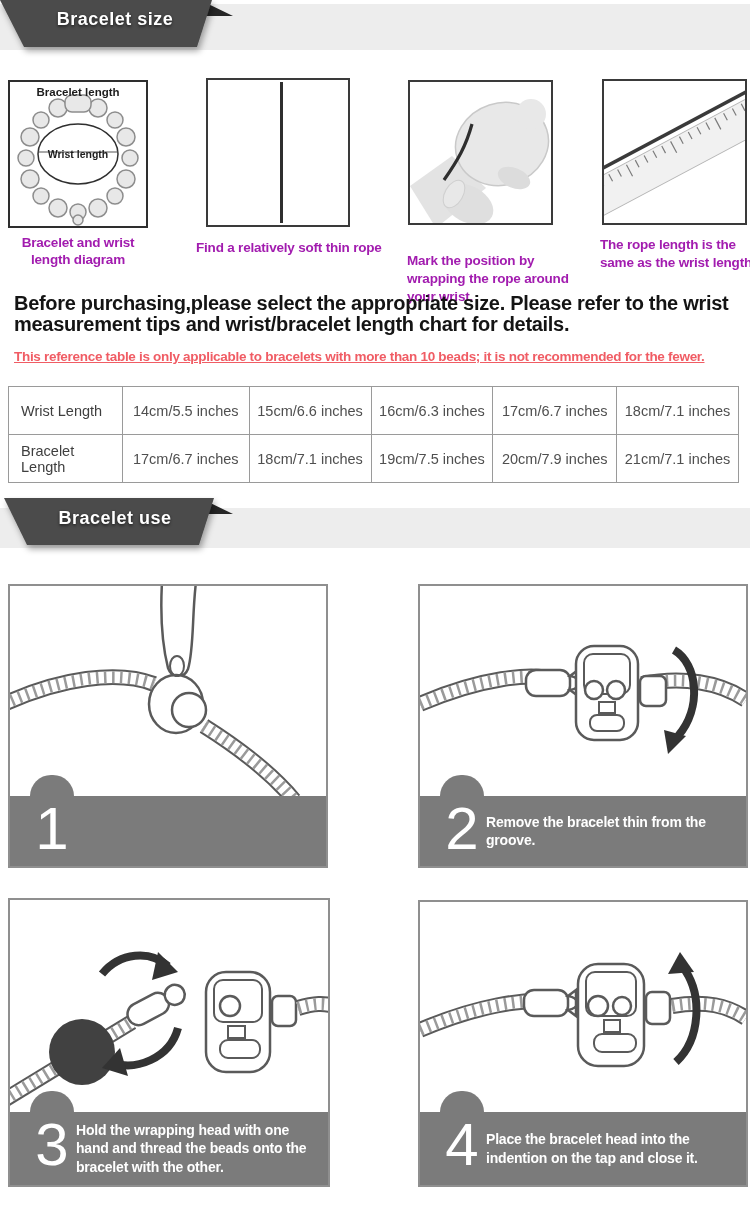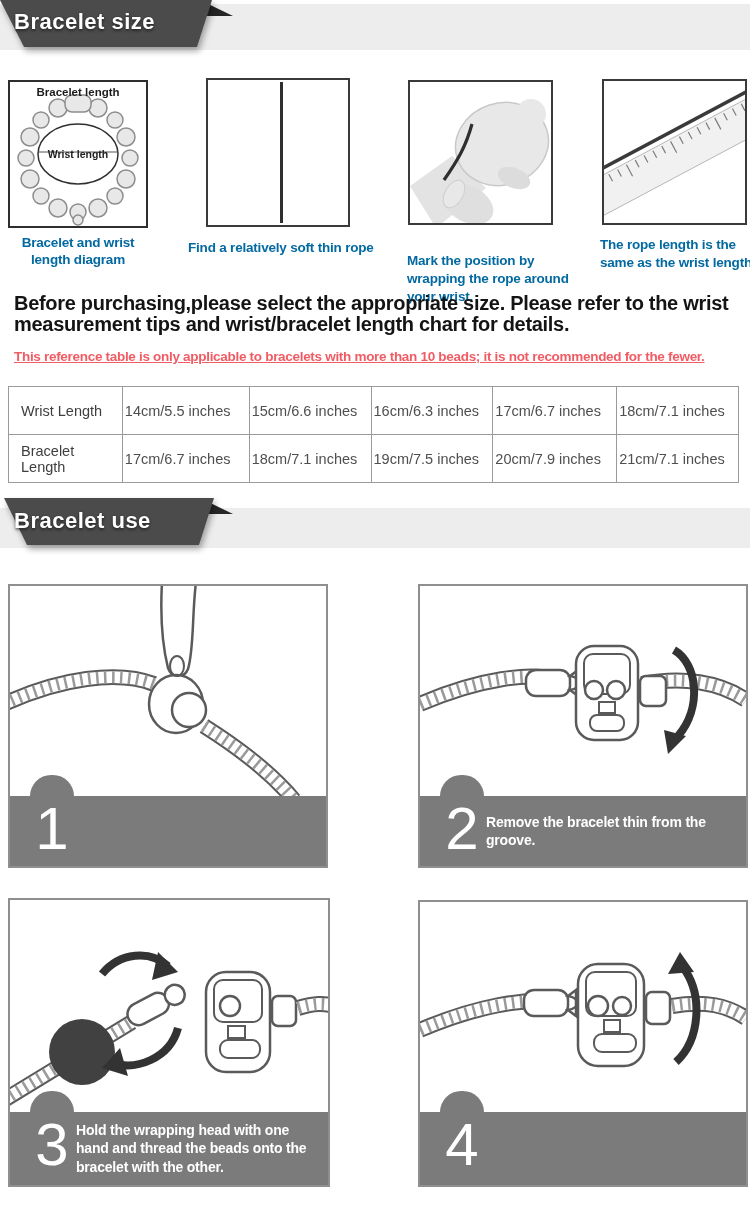--- a/index.html
+++ b/index.html
@@ -11,59 +11,59 @@
   .strip { position:absolute; left:0; width:750px; background:#ededed; }
   .strip-1 { top:4px; height:46px; }
   .strip-2 { top:508px; height:40px; }
 
   
   .banner { position:absolute; width:245px; height:60px; }
   .banner-1 { left:0; top:0; }
   .banner-2 { left:0; top:496px;padding-left:26px; }
   .banner svg { position:absolute; left:0; top:0; }
   .banner-title {
-    position:absolute; left:14px; top:9px; width:190px; text-align:left;
-    color:#fff; font-size:22px; font-weight:bold; letter-spacing:0.5px;
+    position:absolute; left:20px; top:9px; width:190px; text-align:center;
+    color:#fff; font-size:18px; font-weight:bold; letter-spacing:0.5px;
     text-shadow:0 2px 3px rgba(0,0,0,0.45), 0 0 2px rgba(0,0,0,0.3);
   }
   .banner-2 .banner-title { top:12px; }
 
   
   .fig { position:absolute; background:#fff; }
   .fig svg { position:absolute; left:0; top:0; }
   .fig-1 { left:8px;  top:80px; width:140px; height:148px; border:2px solid #2e2e2e; }
   .fig-2 { left:206px; top:78px; width:144px; height:149px; border:2px solid #3a3a3a; }
   .fig-3 { left:408px; top:80px; width:145px; height:145px; border:2px solid #3a3a3a; }
   .fig-4 { left:602px; top:79px; width:145px; height:146px; border:2px solid #3a3a3a; }
   .fig-label-top { position:absolute; top:4px; left:0; right:0; text-align:center;
     font-size:11.5px; font-weight:bold; color:#1c1c1c; }
   .fig-label-center { position:absolute; top:66px; left:0; right:0; text-align:center;
     font-size:10.5px; font-weight:bold; color:#1c1c1c; }
   .rope-line { position:absolute; left:50%; top:2px; bottom:2px; width:3px; margin-left:2px; background:#2f2f2f; }
 
-  .caption { position:absolute; font-weight:bold; color:#0369a1; font-size:13.5px; letter-spacing:-0.2px; }
+  .caption { position:absolute; font-weight:bold; color:#a21caf; font-size:13.5px; letter-spacing:-0.2px; }
   .caption-1 { left:8px;  top:234px; width:140px; text-align:center; line-height:17px; }
-  .caption-2 { left:188px; top:240px; white-space:nowrap; }
+  .caption-2 { left:196px; top:240px; white-space:nowrap; }
   .caption-3 { left:407px; top:236px; width:162px; line-height:18px;margin-top:16px; }
   .caption-4 { left:600px; top:236px; width:158px; line-height:17.5px; }
 
   .intro {
     position:absolute; left:14px; top:293px; width:724px;
     font-size:20px; font-weight:bold; color:#141414; line-height:21px; letter-spacing:-0.3px;
   }
   .note {
     position:absolute; left:14px; top:349px; width:732px;
     font-size:13.5px; font-weight:bold; letter-spacing:-0.3px;
   }
 
   
   table.size-table { position:absolute; left:8px; top:386px; width:731px; border-collapse:collapse; }
   .size-table td {
     border:1px solid #9a9a9a; height:48px; font-size:14.5px; color:#4f4f4f;
-    padding:0 2px; background:#fff;
+    text-align:center; padding:0 2px; background:#fff;
   }
   .size-table td.rowhead { text-align:left; padding-left:12px; width:114px; color:#3f3f3f; }
 
   
   .panel { position:absolute; border:2px solid #8f8f8f; background:#fff; }
   .panel-1 { left:8px;  top:584px; width:320px; height:284px; }
   .panel-2 { left:418px; top:584px; width:330px; height:284px; }
   .panel-3 { left:8px;  top:898px; width:322px; height:289px; }
   .panel-4 { left:418px; top:900px; width:330px; height:287px; }
   .panel svg.illus { position:absolute; left:0; top:0; }
@@ -298,16 +298,17 @@
       <circle class="ln" cx="202" cy="104" r="9"></circle>
       <rect class="ln2" x="184" y="118" width="16" height="12"></rect>
       <rect class="ln2" x="174" y="132" width="42" height="18" rx="8"></rect>
       <rect class="ln" x="226" y="90" width="24" height="32" rx="6"></rect>
       <path class="arr" d="M 256,160 C 280,138 284,92 262,64"></path>
       <polygon class="arrh" points="248,72 260,50 274,70"></polygon>
     </svg>
     <div class="band band-h73">
       <div class="bump"></div>
       <div class="step-num">4</div>
+      <div class="band-text">Place the bracelet head into the indention on the tap and close it.</div>
     </div>
   </div>
 
 </div>
 
 </body></html>

